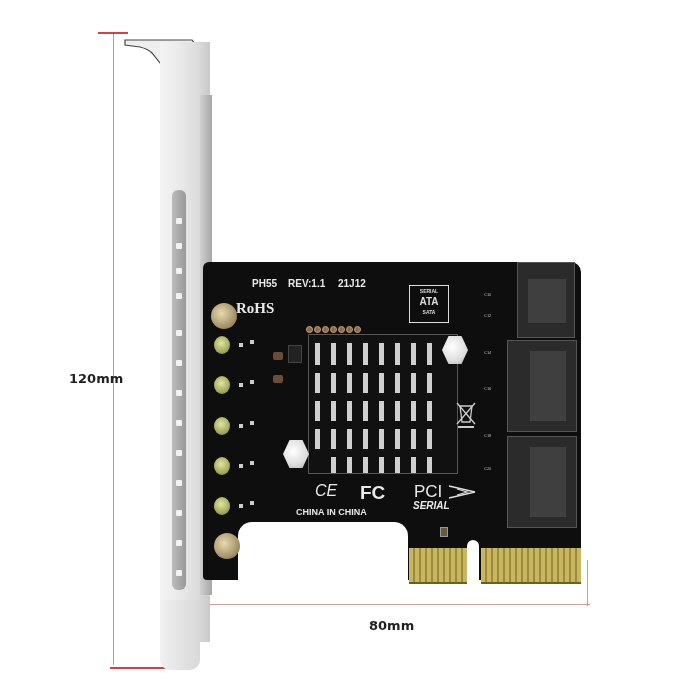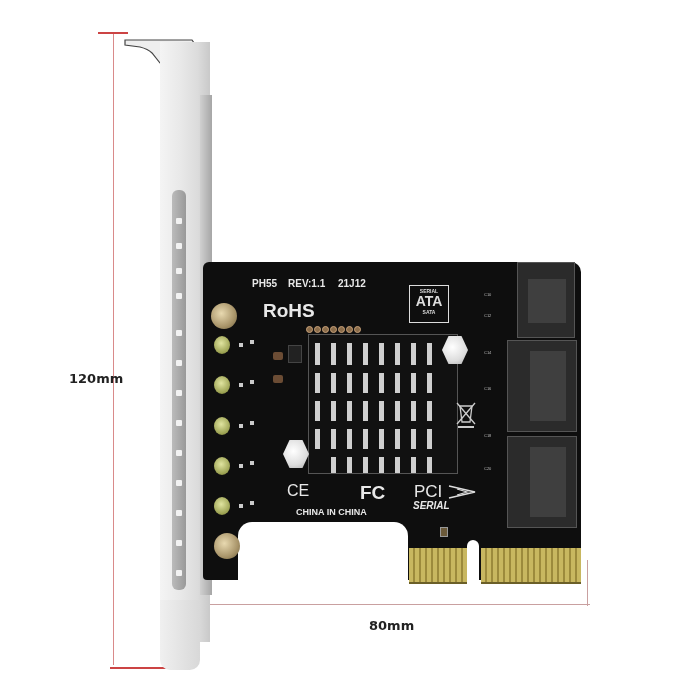--- a/index.html
+++ b/index.html
@@ -76,27 +76,27 @@
 
 <div class="abs board"></div>
 <div class="abs notch-left"></div>
 <div class="abs goldfingers" style="left:409px; width:58px;"></div>
 <div class="abs goldfingers" style="left:481px; width:100px;"></div>
 <div class="abs key-notch"></div>
 
 <div class="abs pcb-text" style="left:252px; top:278px; font-size:10px;">PH55</div>
 <div class="abs pcb-text" style="left:288px; top:278px; font-size:10px;">REV:1.1</div>
 <div class="abs pcb-text" style="left:338px; top:278px; font-size:10px;">21J12</div>
-<div class="abs pcb-text" style="left:263px; top:300px; font-size:19px; font-family:Liberation Sans, sans-serif;">RoHS</div>
+<div class="abs pcb-text" style="left:236px; top:300px; font-size:15px; font-family:Liberation Serif, serif;">RoHS</div>
 
 <div class="abs pin-row" style="left:306px; top:319px;"><span></span><span></span><span></span><span></span><span></span><span></span><span></span></div>
 
 <div class="abs ata-logo" style="left:409px; top:285px; width:40px; height:38px;">
   <div style="font-size:5px; margin-top:2px;">SERIAL</div>
-  <div style="font-size:14px; line-height:15px;">ATA</div>
+  <div style="font-size:10px; line-height:15px;">ATA</div>
   <div style="font-size:5px;">SATA</div>
 </div>
 
 <div class="abs screw" style="left:211px; top:303px;"></div>
 <div class="abs screw" style="left:214px; top:533px;"></div>
 
 <div class="abs led" style="left:214px; top:336px;"></div>
 <div class="abs led" style="left:214px; top:376px;"></div>
 <div class="abs led" style="left:214px; top:417px;"></div>
 <div class="abs led" style="left:214px; top:457px;"></div>
@@ -160,21 +160,21 @@
 <div class="abs standoff" style="left:442px; top:336px;"></div>
 <div class="abs standoff" style="left:283px; top:440px;"></div>
 
 <svg class="abs" style="left:455px; top:400px;" width="22" height="30" viewBox="0 0 22 30">
   <path d="M5 6 L17 6 L15 22 L7 22 Z" fill="none" stroke="#ccc" stroke-width="1.3"></path>
   <line x1="2" y1="3" x2="20" y2="24" stroke="#ccc" stroke-width="1.3"></line>
   <line x1="20" y1="3" x2="2" y2="24" stroke="#ccc" stroke-width="1.3"></line>
   <rect x="3" y="26" width="16" height="2" fill="#ccc"></rect>
 </svg>
 
-<div class="abs pcb-text" style="left:287px; top:482px; font-size:16px; font-weight:normal;">CE</div>
+<div class="abs pcb-text" style="left:315px; top:482px; font-size:16px; font-weight:normal;font-style:italic;">CE</div>
 <div class="abs pcb-text" style="left:360px; top:482px; font-size:19px;">FC</div>
 <div class="abs pcb-text" style="left:296px; top:507px; font-size:9px;">CHINA IN CHINA</div>
 <div class="abs pcb-text" style="left:414px; top:482px; font-size:17px; font-weight:normal;">PCI</div>
 <svg class="abs" style="left:447px; top:485px;" width="30" height="14" viewBox="0 0 30 14">
   <path d="M2 1 L28 7 L2 13" fill="none" stroke="#ddd" stroke-width="1.5"></path>
   <path d="M10 4 L20 7 L10 10" fill="none" stroke="#ddd" stroke-width="1.2"></path>
 </svg>
 <div class="abs pcb-text" style="left:413px; top:500px; font-size:10px; font-style:italic;">SERIAL</div>
 
 <div class="abs sata" style="left:517px; top:262px; width:58px; height:76px;">

